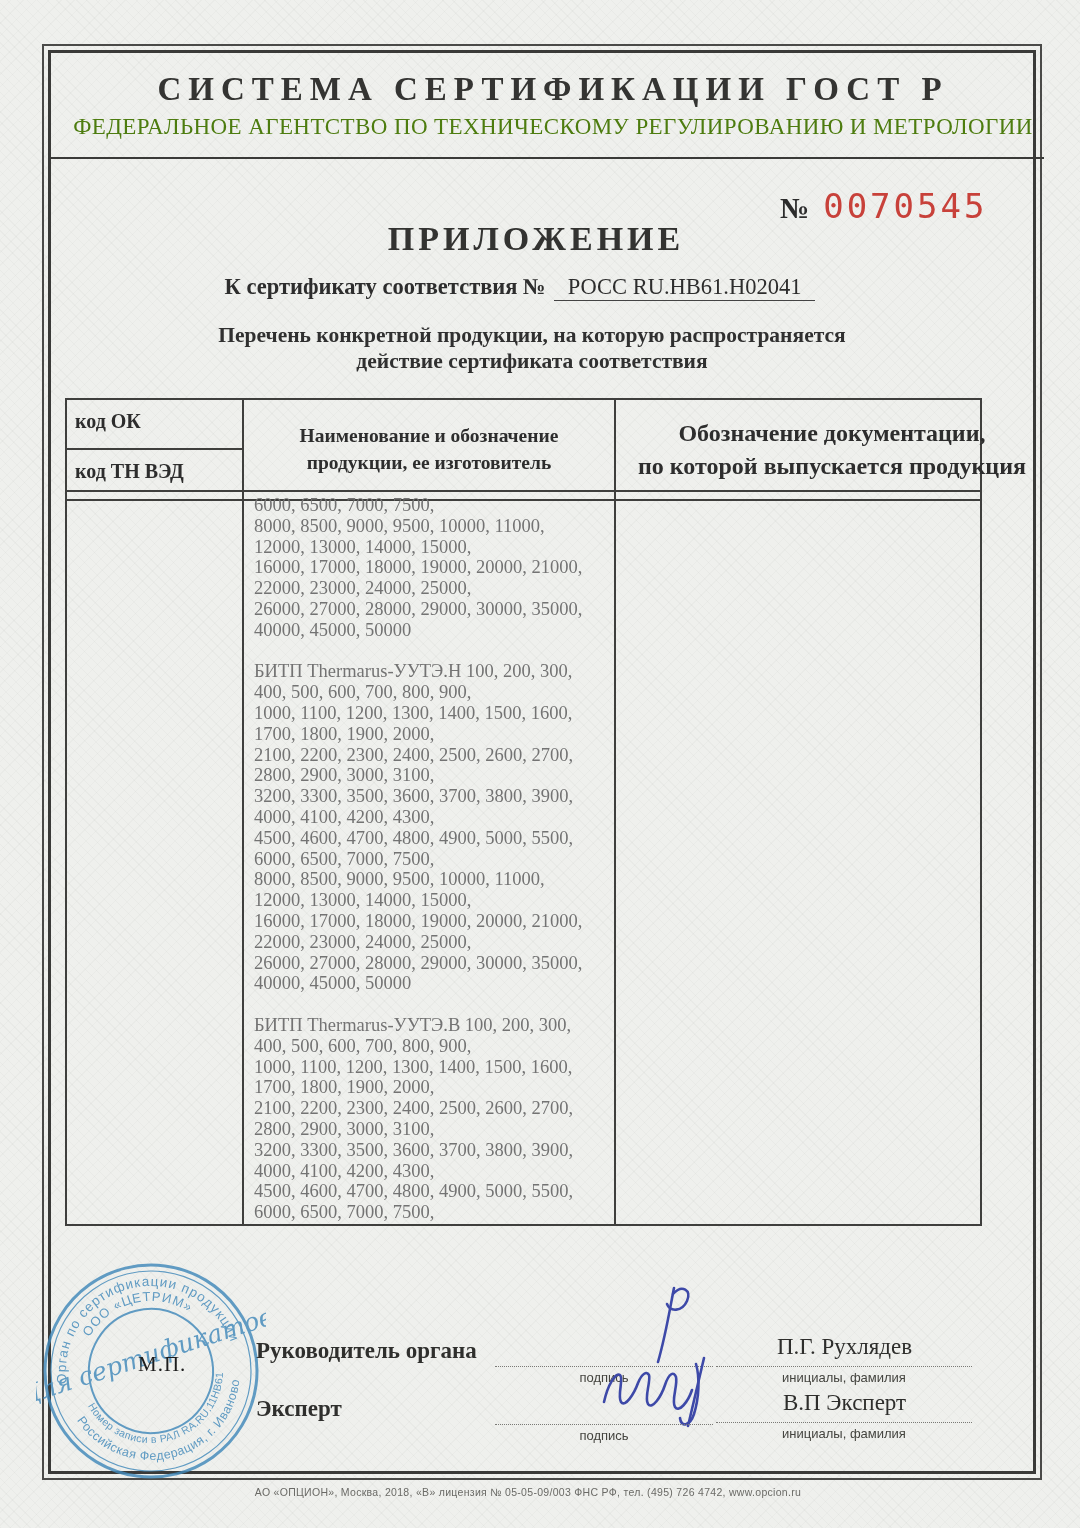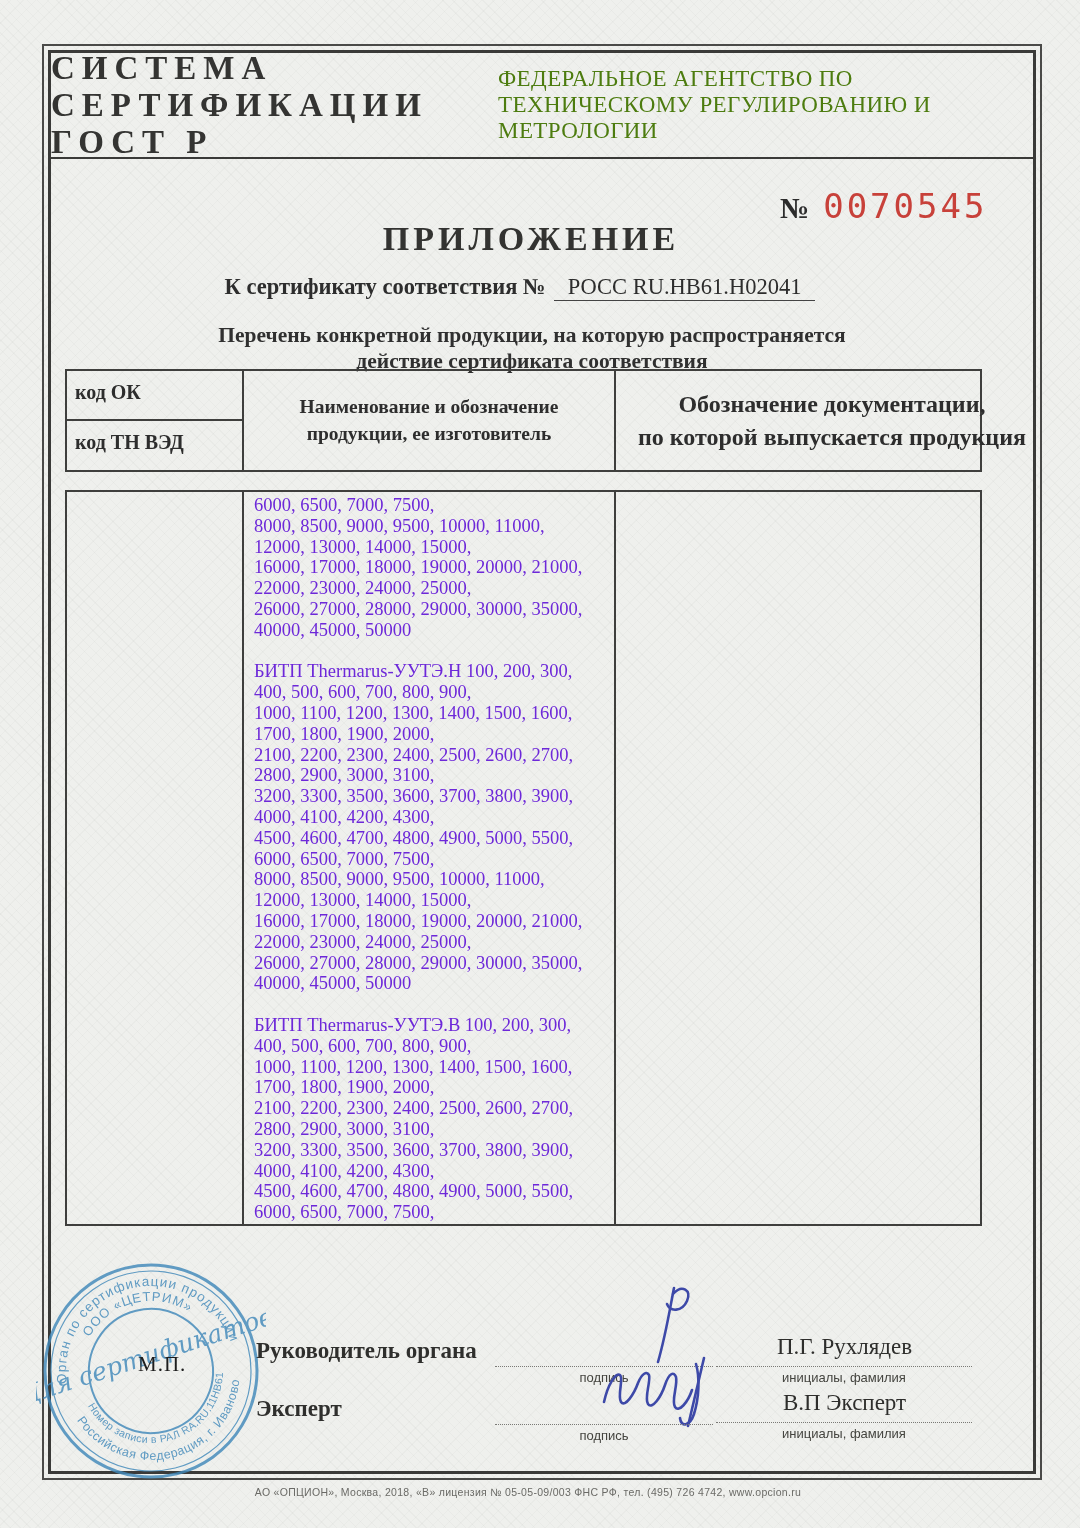--- a/index.html
+++ b/index.html
@@ -11,48 +11,48 @@
       repeating-linear-gradient(-45deg, rgba(120,125,118,.045) 0 1px, transparent 1px 9px);
     font-family:"Liberation Serif", serif;
     color:#2d2d2d;
   }
   .abs{position:absolute;}
   
   .frame-outer{left:42px;top:44px;width:996px;height:1432px;border:2px solid #4a4a48;}
   .frame-inner{position:absolute;left:4px;top:4px;right:4px;bottom:4px;border:3px solid #3a3a38;}
   
   .hdr{position:absolute;left:0;top:0;width:100%;height:104px;border-bottom:2.5px solid #3a3a38;
-       display:flex;flex-direction:row;align-items:center;justify-content:center;gap:6px;}
+       display:flex;flex-direction:column;align-items:center;justify-content:center;gap:6px;padding-left:11px;}
   .hdr-l1{font-size:33px;font-weight:bold;letter-spacing:7px;color:#343432;}
   .hdr-l2{font-size:23px;font-weight:normal;letter-spacing:.4px;color:#4d7c0f;}
   
   .numline{left:780px;top:186px;display:flex;align-items:baseline;gap:14px;}
   .num-sym{font-size:29px;font-weight:bold;color:#2c2c2c;}
   .num-val{font-family:"DejaVu Sans Mono", monospace;font-size:34px;letter-spacing:3px;color:#c8413a;}
   
-  .doc-title{left:11px;top:220px;width:1040px;text-align:center;font-size:34px;font-weight:bold;letter-spacing:4px;color:#333331;}
+  .doc-title{left:0;top:220px;width:1040px;text-align:center;font-size:34px;font-weight:bold;letter-spacing:4px;color:#333331;padding-left:16px;}
   .certline{left:0;top:274px;width:1040px;text-align:center;font-size:22.5px;}
   .certline .lbl{font-weight:bold;margin-top:40px;}
   .certline .val{border-bottom:1.5px solid #444;padding:0 14px 1px 14px;margin-left:8px;}
   .subt{left:12px;top:322px;width:1040px;text-align:center;font-size:21.5px;font-weight:bold;line-height:1.23;color:#303030;white-space:pre-line;}
   
   .tbl{border:2px solid #3f3f3d;}
-  .tbl-head{left:65px;top:369px;width:913px;height:99px;text-decoration:underline;}
+  .tbl-head{left:65px;top:398px;width:913px;height:99px;text-decoration:underline;}
   .tbl-body{left:65px;top:490px;width:913px;height:732px;}
   .v1{position:absolute;left:175px;top:0;bottom:0;width:0;border-left:2px solid #3f3f3d;}
   .v2{position:absolute;left:547px;top:0;bottom:0;width:0;border-left:2px solid #3f3f3d;}
   .h-split{position:absolute;left:0;top:48px;width:175px;height:0;border-top:2px solid #3f3f3d;}
   .cell-c1t{position:absolute;left:8px;top:10px;font-size:20px;font-weight:bold;}
   .cell-c1b{position:absolute;left:8px;top:60px;font-size:20px;font-weight:bold;}
   .cell-c2h{position:absolute;left:177px;top:0;width:370px;height:100%;display:flex;align-items:center;justify-content:center;
             text-align:center;font-size:19.5px;font-weight:bold;line-height:1.35;white-space:pre-line;}
   .cell-c3h{position:absolute;left:549px;top:0;width:432px;height:100%;display:flex;align-items:center;justify-content:center;
             text-align:center;font-size:24px;font-weight:bold;line-height:1.35;white-space:pre-line;}
   .prod-text{position:absolute;left:187px;top:3px;width:352px;font-size:18.5px;line-height:20.8px;
-             white-space:pre-line;color:#6d28d9;}
+             white-space:pre-line;color:#737373;}
   
   .sig-label{font-size:23px;font-weight:bold;color:#2f2f2d;}
   .dotline{border-bottom:1.6px dotted #7a7a76;height:0;}
   .caption{font-size:13px;font-family:"Liberation Sans", sans-serif;color:#44443f;text-align:center;}
   .sig-name{font-size:23px;text-align:center;color:#2e2e2c;}
   
   .stamp{left:36px;top:1256px;width:230px;height:230px;opacity:.82;}
   .mp{left:138px;top:1352px;font-size:21px;letter-spacing:1px;color:#1d1d1d;}
   
   .footer{left:0;top:1486px;width:1056px;text-align:center;font-family:"Liberation Sans", sans-serif;

